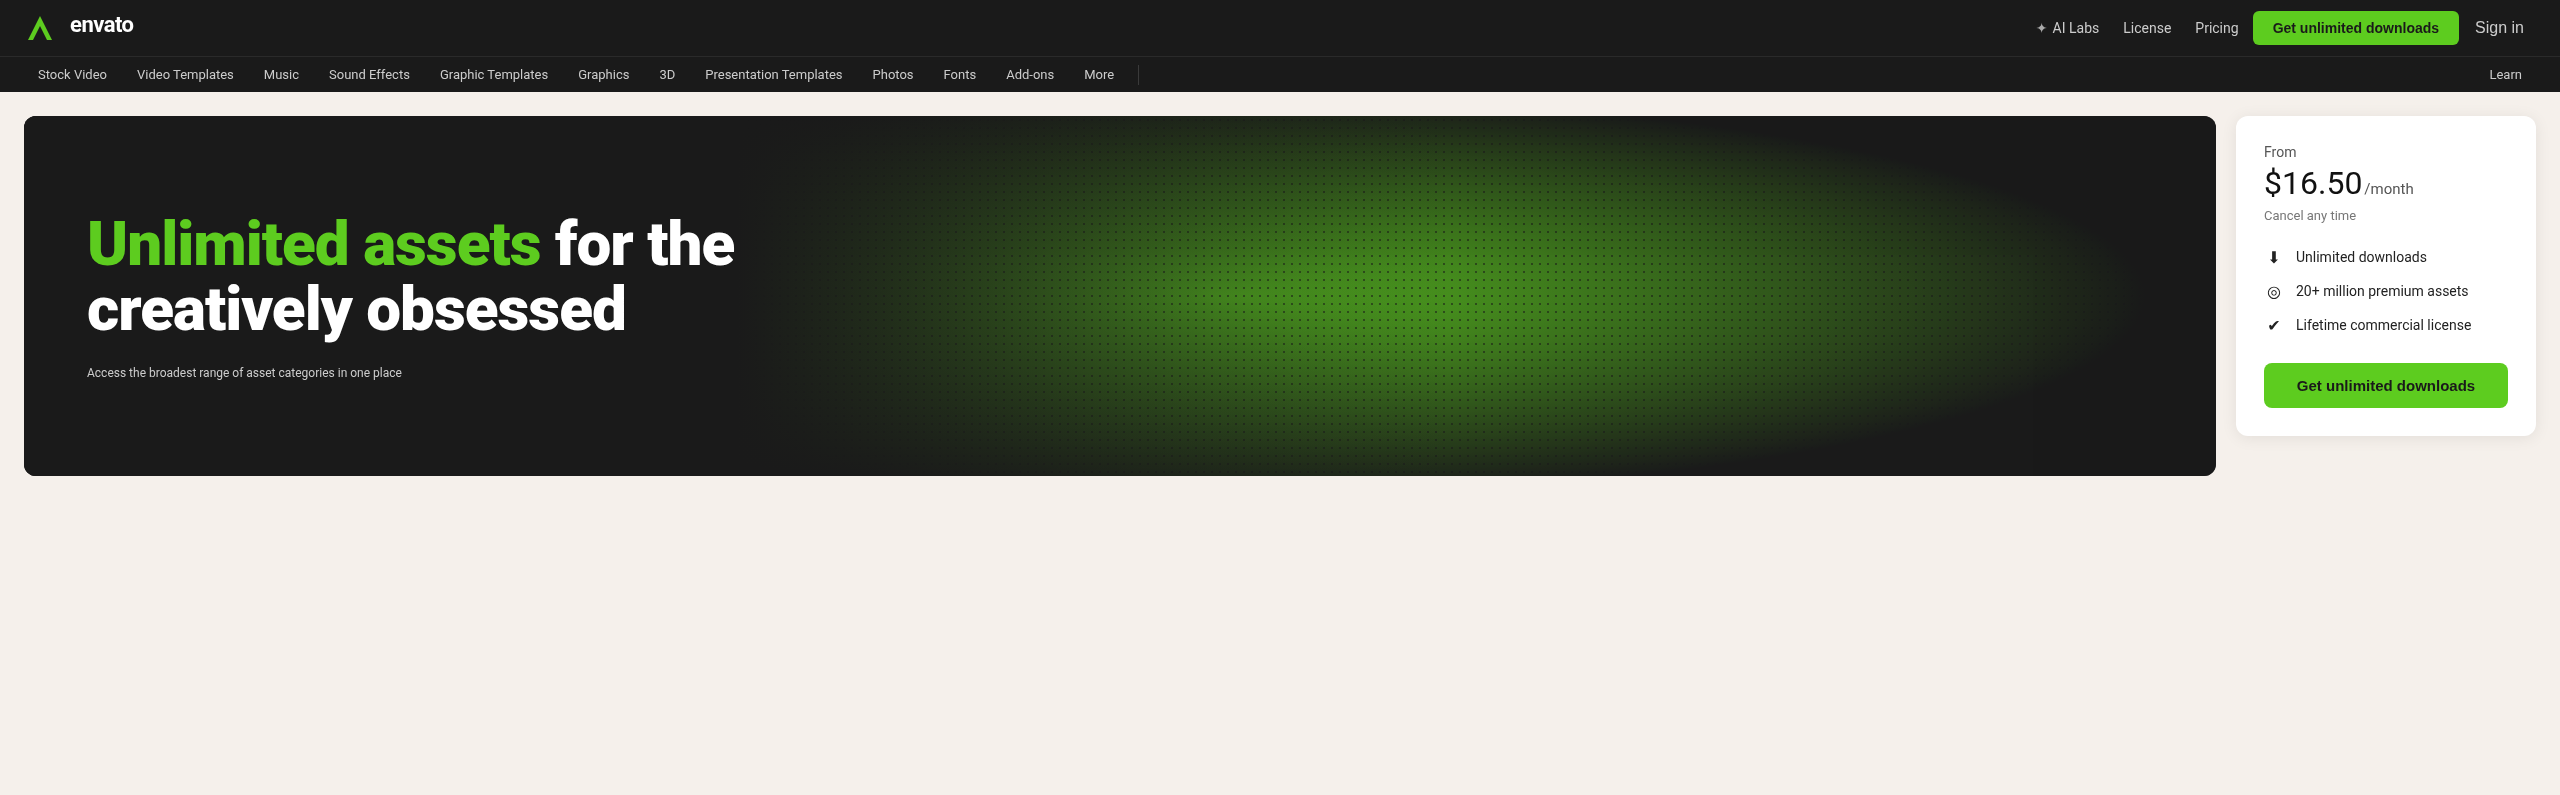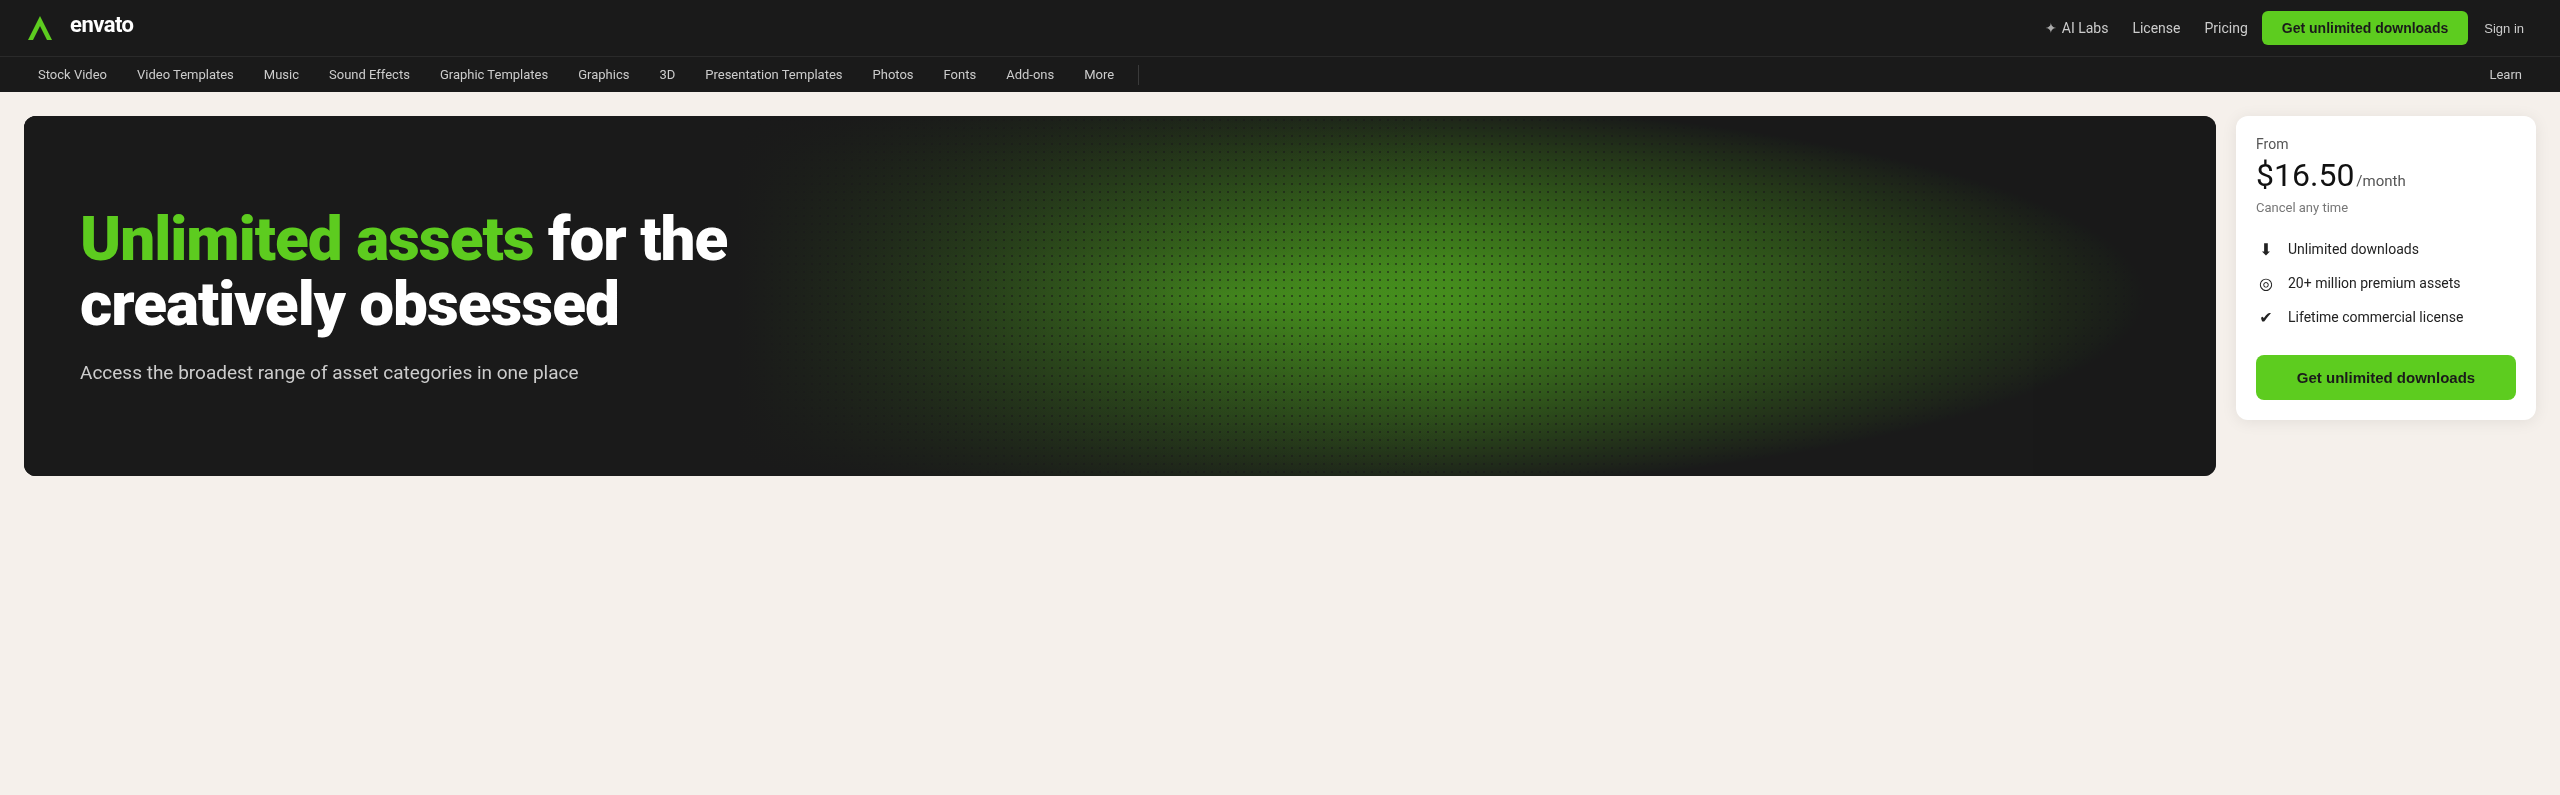--- a/index.html
+++ b/index.html
@@ -147,21 +147,21 @@
       font-weight: 700;
       padding: 9px 20px;
       border-radius: 6px;
       border: none;
       cursor: pointer;
       white-space: nowrap;
     }
 
     .btn-sign-in {
       color: #ccc;
-      font-size: 13px;
+      font-size: 16px;
       background: transparent;
       border: none;
       cursor: pointer;
       padding: 6px 12px;
     }
 
     
     .sub-nav {
       background: #1a1a1a;
       display: flex;
@@ -244,51 +244,52 @@
       width: 65%;
       background: linear-gradient(to right, #1a1a1a 50%, transparent 100%);
       z-index: 1;
     }
 
     .hero-content {
       position: relative;
       z-index: 2;
       padding: 48px 56px;
       max-width: 780px;
+      margin-left: 7px;
     }
 
     .hero-heading {
       font-size: 62px;
       font-weight: 900;
       line-height: 1.05;
       letter-spacing: -1px;
       margin-bottom: 24px;
     }
 
     .hero-heading .green-text {
       color: #5dcc1f;
     }
 
     .hero-heading .white-text {
       color: #ffffff;
     }
 
     .hero-subheading {
-      font-size: 19px;
+      font-size: 12px;
       color: #ccc;
       font-weight: 400;
       line-height: 1.4;
     }
 
     
     .pricing-card {
       width: 300px;
       background: #fff;
       border-radius: 12px;
-      padding: 20px;
+      padding: 28px;
       flex-shrink: 0;
       box-shadow: 0 2px 16px rgba(0,0,0,0.08);
       min-height: 300px;
     }
 
     .pricing-from {
       font-size: 14px;
       color: #555;
       margin-bottom: 4px;
     }

